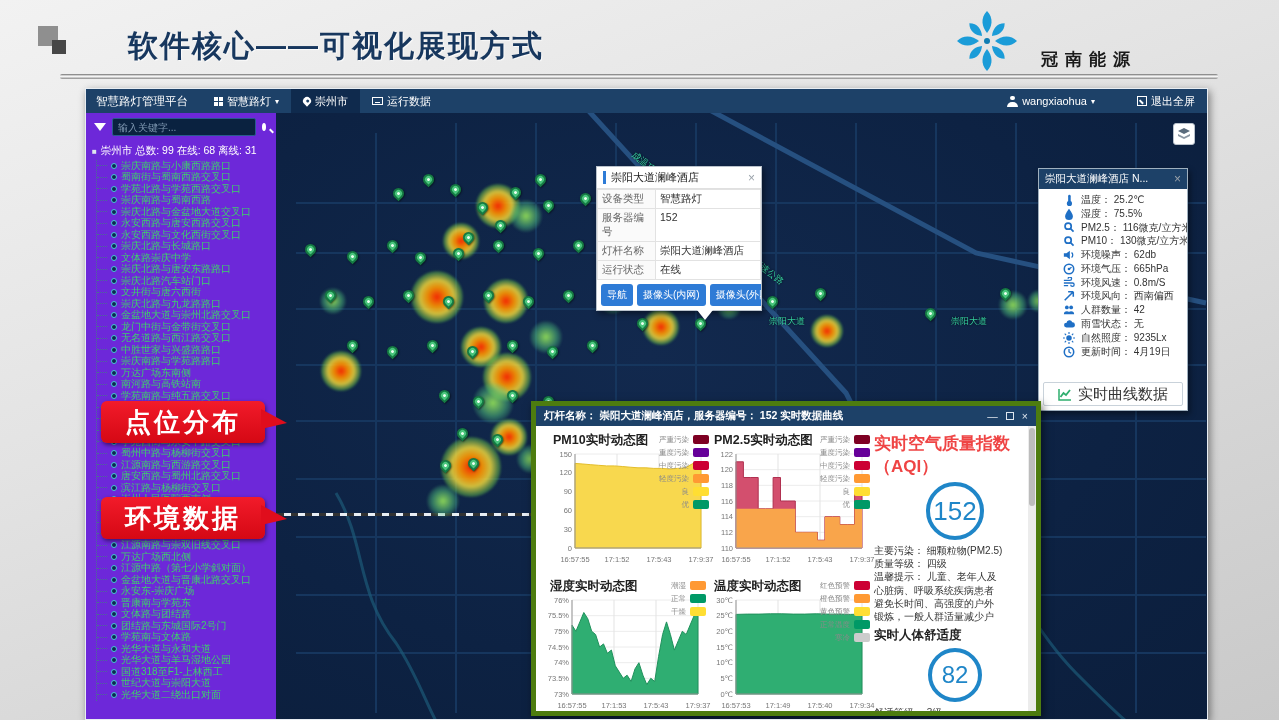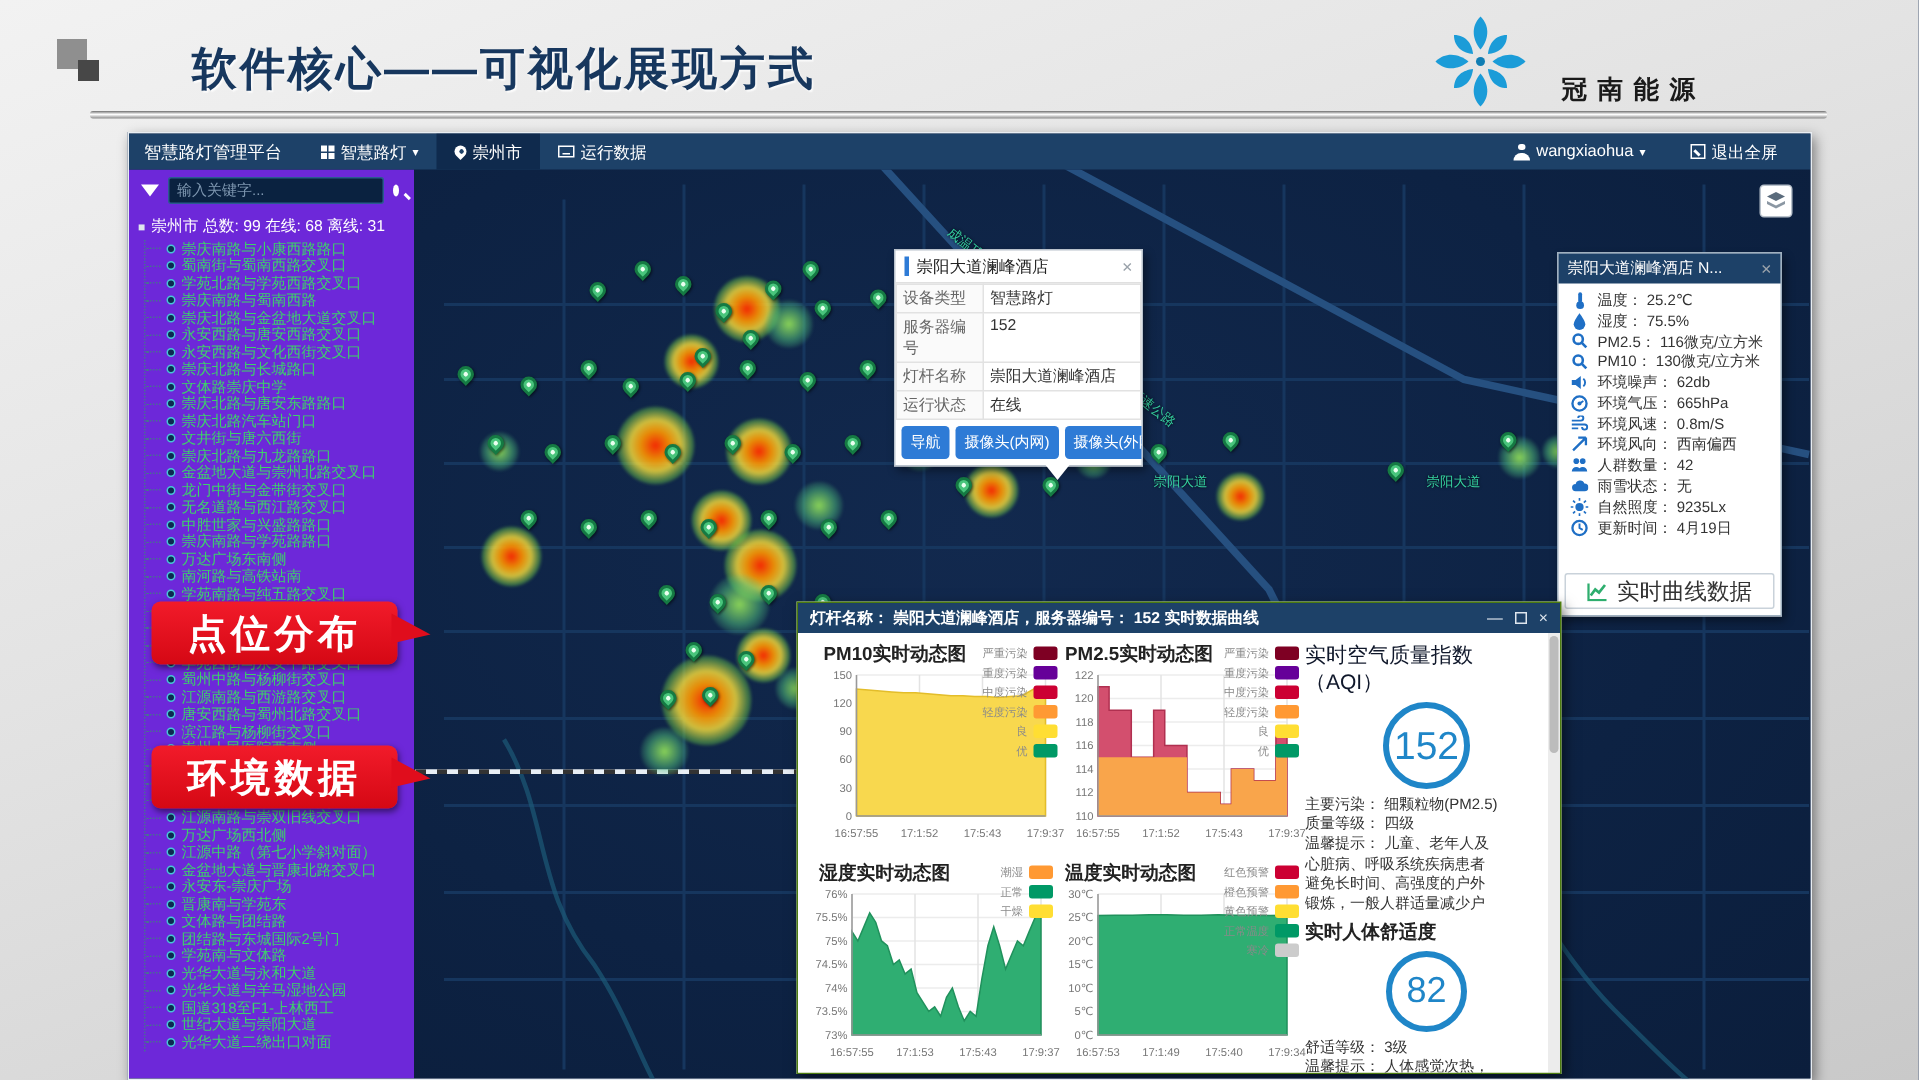--- a/index.html
+++ b/index.html
@@ -14,21 +14,21 @@
   .logo{position:absolute;right:28px;top:6px;width:300px;height:70px}
   .logo-swirl{position:absolute;left:0;top:0}
   .logo-text{position:absolute;left:86px;top:8px;font-size:31px;font-weight:bold;font-style:italic;color:#0d0d0d;letter-spacing:1px}
   .logo-sub{position:absolute;left:90px;top:42px;font-size:17px;font-weight:bold;color:#1a1a1a;letter-spacing:7px}
   
   .app{position:absolute;left:85px;top:88px;width:1123px;height:632px;background:#0e2344;border:1px solid #e8edf2;box-shadow:2px 3px 8px rgba(0,0,0,.45);overflow:hidden;font-size:11px}
   .navbar{position:absolute;left:0;top:0;right:0;height:24px;background:#1d4168;display:flex;align-items:center;color:#fff;z-index:10}
   .nav-brand{padding:0 14px 0 10px;font-size:11.5px}
   .nav-item{display:flex;align-items:center;gap:4px;padding:0 12px;height:24px;font-size:11px;cursor:pointer}
   .nav-item.active{background:#0f2a4d}
-  .nav-right{margin-left:auto;display:flex;align-items:flex-start;gap:6px;padding-right:10px}
+  .nav-right{margin-left:auto;display:flex;align-items:flex-start;gap:18px;}
   .caret{font-size:8px}
   .ic-grid{width:4px;height:4px;background:#fff;box-shadow:5px 0 #fff,0 5px #fff,5px 5px #fff;margin-right:5px;margin-bottom:5px}
   .ic-pin{width:8px;height:8px;border-radius:50% 50% 50% 0;transform:rotate(-45deg);background:#fff;position:relative}
   .ic-pin::after{content:"";position:absolute;left:2.5px;top:2.5px;width:3px;height:3px;border-radius:50%;background:#1d4168}
   .ic-mon{width:11px;height:8px;border:1.5px solid #fff;position:relative}
   .ic-mon::after{content:"";position:absolute;left:2px;bottom:1px;right:2px;height:1.5px;background:#fff}
   .ic-user{width:11px;height:11px;position:relative}
   .ic-user::before{content:"";position:absolute;left:3.2px;top:0;width:4.6px;height:4.6px;border-radius:50%;background:#fff}
   .ic-user::after{content:"";position:absolute;left:0;bottom:0;width:11px;height:5px;border-radius:5px 5px 0 0;background:#fff}
   .ic-fs{width:10px;height:10px;border:1.5px solid #fff;position:relative}
@@ -71,44 +71,44 @@
   .popup-close,.panel-close{color:#9aa2aa;font-size:12px;cursor:pointer;line-height:1}
   .popup table{width:100%;border-collapse:collapse}
   .popup td{border:1px solid #e2e2e2;padding:2px 4px;vertical-align:top}
   .popup td.k{width:58px;color:#666;background:#fafafa}
   .popup-btns{display:flex;gap:4px;padding:4px;overflow:hidden}
   .pbtn{background:#2e7bd6;color:#fff;border:none;border-radius:3px;font-size:10px;padding:4px 6px;white-space:nowrap;cursor:pointer;font-family:inherit}
   
   .env-panel{position:absolute;left:952px;top:79px;width:150px;height:243px;background:#fff;border:1px solid #9fb0bf;z-index:6;box-shadow:2px 3px 6px rgba(0,0,0,.45);display:flex;flex-direction:column}
   .env-head{height:20px;background:#1d4168;color:#fff;display:flex;align-items:center;padding:0 6px;font-size:10.5px}
   .env-head .t{flex:1;white-space:nowrap;overflow:hidden}
-  .env-body{flex:1;padding:4px 6px 0 8px;overflow:hidden}
+  .env-body{flex:1;padding:4px 6px 0 24px;overflow:hidden}
   .env-row{display:flex;align-items:center;gap:6px;height:13.8px;color:#333;font-size:10px;white-space:nowrap}
   .env-row svg{flex:none;color:#1f6fc5;fill:#1f6fc5}
   .env-btn{height:24px;border-top:1px solid #ccc;margin:2px 4px 4px 4px;border:1px solid #c9d2da;border-radius:2px;display:flex;align-items:center;justify-content:center;gap:6px;font-size:15px;color:#333;cursor:pointer}
   .env-btn svg{color:#2eae6e;fill:none;stroke:#2eae6e}
   
-  .chart-panel{position:absolute;left:445px;top:312px;width:510px;height:315px;background:#fff;border:1px solid #4d7c0f;z-index:7;box-shadow:2px 3px 8px rgba(0,0,0,.5)}
+  .chart-panel{position:absolute;left:445px;top:312px;width:510px;height:315px;background:#fff;border:5px solid #4d7c0f;z-index:7;box-shadow:2px 3px 8px rgba(0,0,0,.5)}
   .cp-head{height:20px;background:#1d4168;color:#fff;display:flex;align-items:center;padding:0 8px;font-size:10.5px;font-weight:bold}
   .cp-head .t{flex:1;white-space:nowrap;overflow:hidden}
   .cp-win{display:flex;gap:8px;align-items:center;color:#dfe6ee;font-weight:normal}
   .cp-max{width:8px;height:8px;border:1.5px solid #dfe6ee}
   .cp-body{position:absolute;left:0;top:20px;right:8px;bottom:0;background:#fff;overflow:hidden}
   .cp-scroll{position:absolute;right:0;top:20px;bottom:0;width:8px;background:#ececec}
   .cp-thumb{position:absolute;left:1px;top:2px;width:6px;height:78px;background:#bcbcbc;border-radius:3px}
   .chart-cell{position:absolute;width:162px;height:146px}
   .chart-title{position:absolute;left:6px;top:2px;font-size:12.5px;font-weight:bold;color:#222}
   .legend{position:absolute;right:0;top:3px;z-index:2}
   .lg-row{display:flex;align-items:center;justify-content:flex-end;gap:4px;height:13px}
   .lg-t{font-size:7.5px;color:#8a8a8a}
   .lg-s{width:16px;height:9px;border-radius:2px}
   svg.chart{position:absolute;left:0;top:20px;overflow:visible}
   svg.chart text{font-size:7.5px;fill:#777}
   .aqi-col{position:absolute;left:336px;top:0;width:166px;height:295px;overflow:hidden}
-  .aqi-title{font-size:14px;font-weight:normal;color:#0f172a;padding:6px 0 0 2px}
+  .aqi-title{font-size:17px;font-weight:bold;color:#ef4444;padding:6px 0 0 2px}
   .big-circle{border:4px solid #1f86c8;border-radius:50%;display:flex;align-items:center;justify-content:center;color:#1f86c8;margin:4px auto 4px auto}
   .aqi-circle{width:58px;height:58px;font-size:26px}
   .comfort-circle{width:54px;height:54px;font-size:24px}
   .info-lines{font-size:10px;line-height:13.2px;color:#333;padding-left:2px}
   .comfort-title{font-size:12.5px;font-weight:bold;color:#222;padding:4px 0 0 2px}
 </style>
 </head>
 <body>
 
 <div class="slide">

